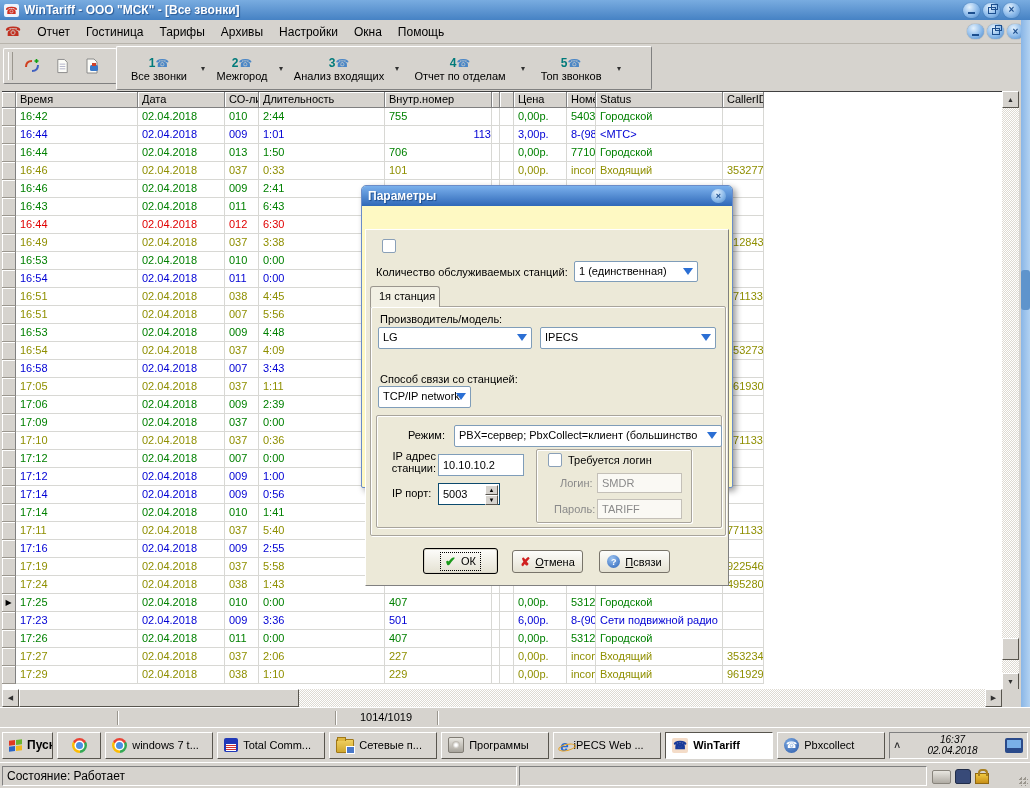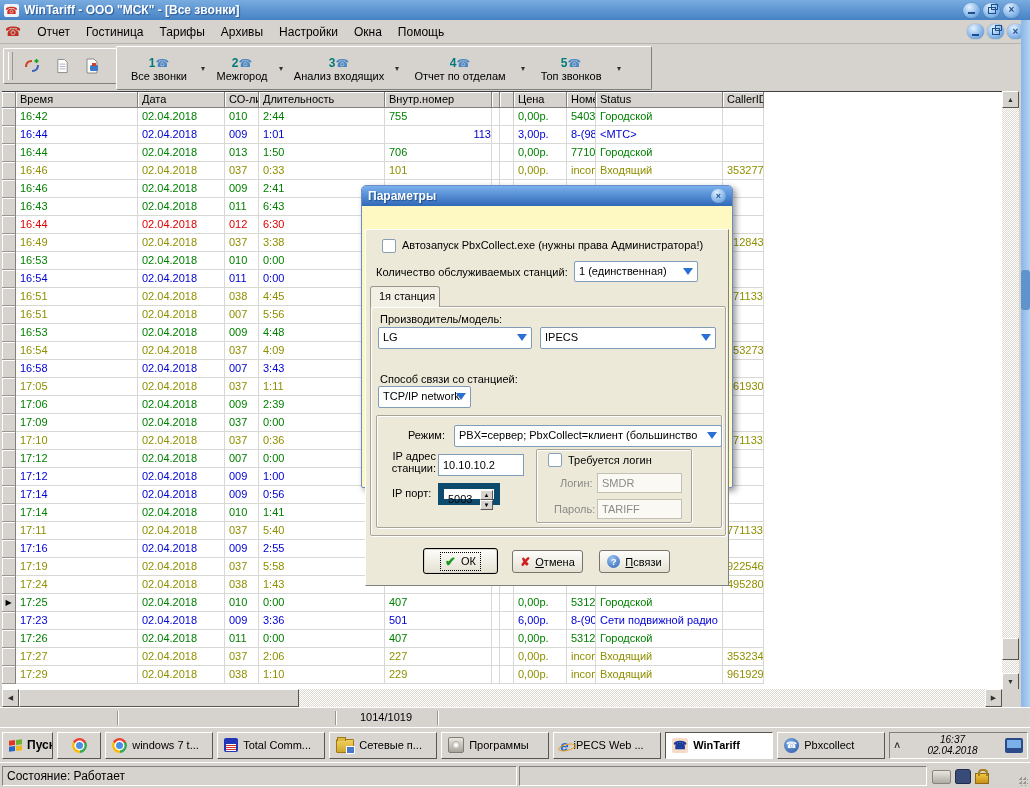--- a/index.html
+++ b/index.html
@@ -138,21 +138,21 @@
   .combo{position:absolute;background:#fff;border:1px solid #7f9db9;border-radius:2px;font-size:11px;line-height:19px;
     padding:0 18px 0 4px;overflow:hidden;white-space:nowrap;box-sizing:border-box;cursor:pointer;}
   .combo::after{content:"";position:absolute;right:4px;top:6px;border:5px solid transparent;border-top:7px solid #2b6fd4;}
   .dinput{position:absolute;background:#fff;border:1px solid #7f9db9;font-size:11px;line-height:20px;padding:0 4px;
     box-sizing:border-box;overflow:hidden;white-space:nowrap;cursor:text;}
   .ddis{background:#faf9f4;border:1px solid #c4c0b8;color:#8a8a8a;cursor:default;}
   .dgroup{position:absolute;border:1px solid #a8a49c;border-radius:2px;box-shadow:1px 1px 0 #fff, inset 1px 1px 0 #fff;}
   .station-tab{position:absolute;left:8px;top:100px;width:70px;height:21px;background:#f2f0e4;
     border:1px solid #9a968e;border-bottom:none;border-radius:3px 3px 0 0;font-size:11px;padding:3px 0 0 8px;box-sizing:border-box;z-index:2;cursor:pointer;}
   .glbl{color:#8a8a8a;}
-  .spin{position:absolute;background:#fff;border:6px solid #0c4a6e;box-sizing:border-box;font-size:11px;line-height:20px;padding:0 16px 1px 4px;}
+  .spin{position:absolute;background:#fff;border:1px solid #0c4a6e;box-sizing:border-box;font-size:11px;line-height:20px;padding:0 16px 1px 4px;}
   .spin .btns{position:absolute;right:1px;top:1px;width:13px;height:18px;display:flex;flex-direction:column;}
   .spin .btns div{flex:1;font-size:6px;line-height:8px;text-align:center;background:#d6d3ce;
     border-top:1px solid #fff;border-left:1px solid #fff;border-right:1px solid #58554e;border-bottom:1px solid #58554e;cursor:pointer;}
   .dbtn{position:absolute;background:linear-gradient(#fdfdfb,#e4e1d2);border:1px solid #78746a;border-radius:3px;
     display:flex;align-items:center;justify-content:center;gap:5px;font-size:11px;color:#000;cursor:pointer;box-sizing:border-box;}
   .btn-ok{border:1px solid #000;box-shadow:inset 0 0 0 1px #d8d5c8;}
   .okfocus{border:1px dotted #000;padding:1px 4px;display:flex;align-items:center;gap:5px;}
   .chk-green{color:#1a9a1a;font-size:13px;font-weight:bold;}
   .x-red{color:#d02020;font-size:12px;font-weight:bold;}
   .q-help{width:13px;height:13px;border-radius:7px;background:radial-gradient(circle at 38% 28%,#9ac2f0,#2a62b8);
@@ -749,21 +749,20 @@
   </div>
 
   <div class="dialog">
     <div class="dlg-titlebar">
       <span class="dlg-title">Параметры</span>
       <div class="dlg-close">×</div>
     </div>
     <div class="dlg-panel"></div>
 
     <div class="cb" style="left:20px;top:53px"></div>
-    <div class="dlbl" style="left:40px;top:53px">Автозапуск PbxCollect.exe (нужны права Администратора!)</div>
 
     <div class="dlbl" style="left:14px;top:80px">Количество обслуживаемых станций:</div>
     <div class="combo" style="left:212px;top:75px;width:124px;height:21px">1 (единственная)</div>
 
     <div class="station-tab">1я станция</div>
     <div class="dgroup" style="left:8px;top:120px;width:354px;height:228px;background:#ece9d8"></div>
 
     <div class="dlbl" style="left:18px;top:127px">Производитель/модель:</div>
     <div class="combo" style="left:16px;top:141px;width:154px;height:22px">LG</div>
     <div class="combo" style="left:178px;top:141px;width:176px;height:22px">IPECS</div>

